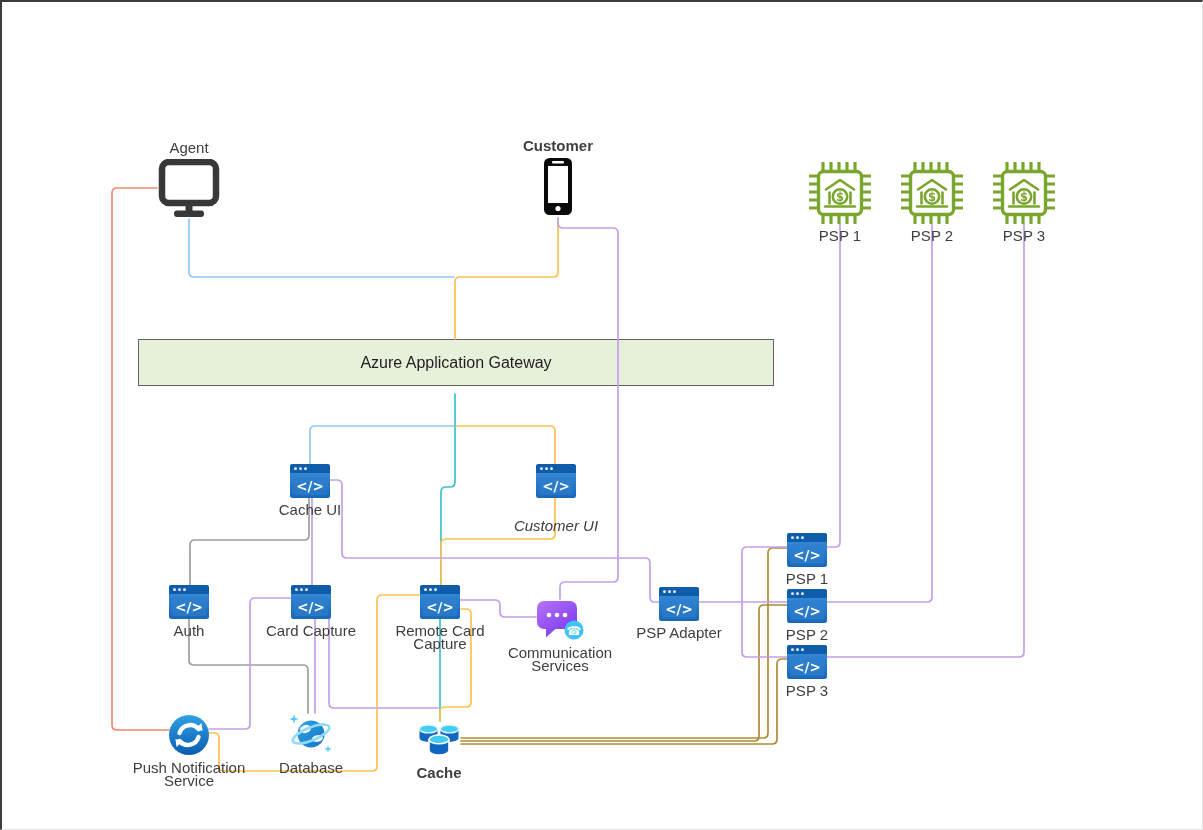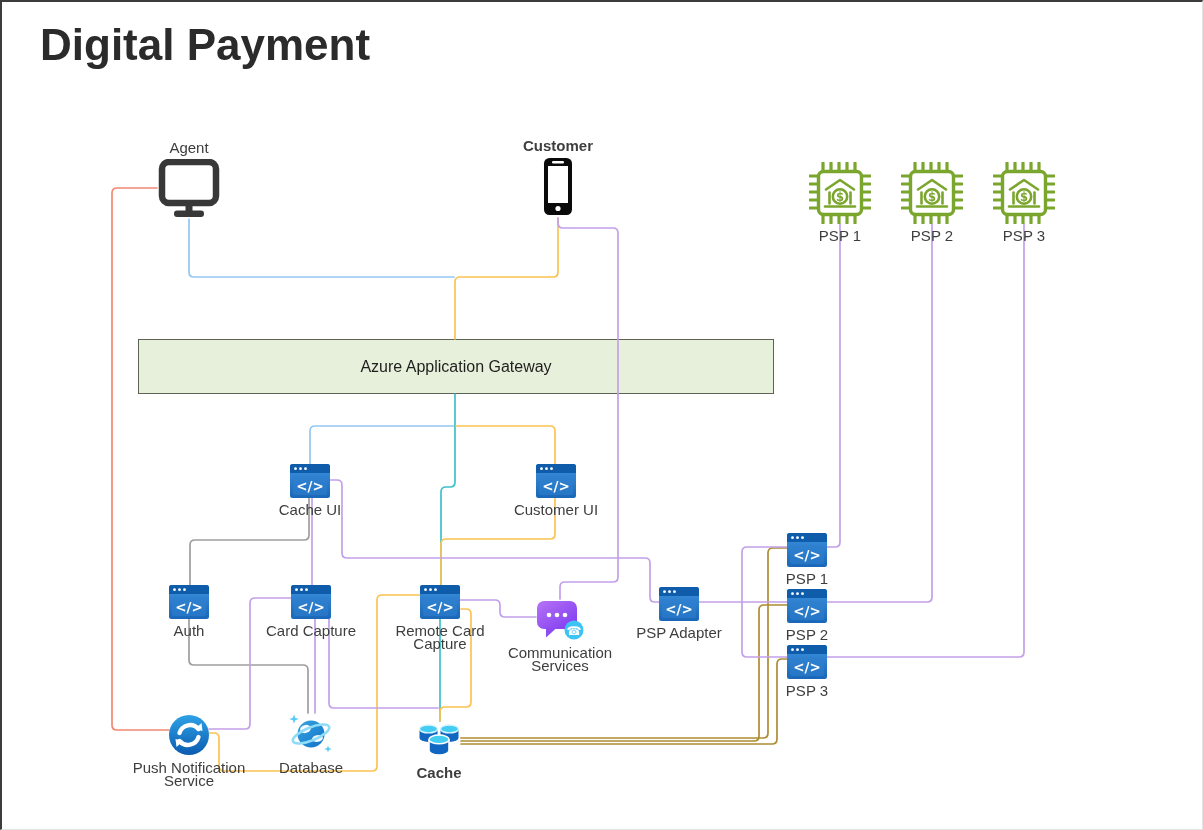--- a/index.html
+++ b/index.html
@@ -8,39 +8,38 @@
     border-left:2px solid #3c3c3c;border-top:2px solid #3c3c3c;
     border-right:1px solid #e3e3e3;border-bottom:1px solid #e3e3e3;
     box-sizing:border-box;overflow:hidden;
     font-family:"Liberation Sans","DejaVu Sans",sans-serif;
   }
   .title{
     position:absolute;left:38px;top:18px;font-size:44px;font-weight:600;
     color:#2b2b2b;letter-spacing:0px;
   }
   .gateway{
-    position:absolute;left:136px;top:337px;width:636px;height:55px;
+    position:absolute;left:136px;top:337px;width:636px;height:47px;
     background:#e7f0db;border:1.6px solid #5d6355;box-sizing:border-box;
     display:flex;align-items:center;justify-content:center;
     font-size:16px;color:#1f1f1f;z-index:1;
   }
   #edge-layer{position:absolute;left:0;top:0;z-index:2;}
   .node{position:absolute;z-index:3;}
   .node svg{display:block;}
   .node-label{
     position:absolute;left:50%;transform:translateX(-50%);
     font-size:15px;line-height:13px;color:#3e3e3e;text-align:center;
     white-space:nowrap;
   }
 </style>
 </head>
 <body>
 
 <div class="canvas">
-  <div class="title">Digital Payment</div>
   <div class="gateway">
     <span>Azure Application Gateway</span>
   </div>
   <svg id="edge-layer" width="1203" height="830" viewBox="0 0 1203 830">
       <path d="M155,186 L115,186 Q110,186 110,191 L110,723 Q110,728 115,728 L167,728" fill="none" stroke="#f28871" stroke-width="1.7" stroke-linecap="round"></path>
       <path d="M187,217 L187,270 Q187,275 192,275 L452,275" fill="none" stroke="#94c7f4" stroke-width="1.7" stroke-linecap="round"></path>
       <path d="M452,424 L313,424 Q308,424 308,429 L308,462" fill="none" stroke="#94c7f4" stroke-width="1.7" stroke-linecap="round"></path>
       <path d="M307,496 L307,533 Q307,538 302,538 L193,538 Q188,538 188,543 L188,583" fill="none" stroke="#9e9e9e" stroke-width="1.7" stroke-linecap="round"></path>
       <path d="M187,617 L187,658 Q187,663 192,663 L301,663 Q306,663 306,668 L306,711" fill="none" stroke="#9e9e9e" stroke-width="1.7" stroke-linecap="round"></path>
       <path d="M453,392 L453,480 Q453,485 448,485 L444,485 Q439,485 439,490 L439,583" fill="none" stroke="#3fc1c9" stroke-width="1.7" stroke-linecap="round"></path>
@@ -200,21 +199,21 @@
                 <stop offset="1" stop-color="#1a67b8"></stop>
               </linearGradient>
             </defs>
             <rect x="0" y="0" width="40" height="34" rx="2.5" fill="url(#g1)"></rect>
             <path d="M0,2.5 a2.5,2.5 0 0 1 2.5,-2.5 h35 a2.5,2.5 0 0 1 2.5,2.5 v6.5 h-40 z" fill="#0f5cab"></path>
             <circle cx="5.5" cy="4.7" r="1.4" fill="#fff"></circle>
             <circle cx="10.5" cy="4.7" r="1.4" fill="#fff"></circle>
             <circle cx="15.5" cy="4.7" r="1.4" fill="#fff"></circle>
             <rect x="3" y="12" width="34" height="19" rx="2" fill="#2f7fd0" opacity="0.55"></rect>
             <text x="20" y="26.5" text-anchor="middle" font-size="13.5" font-weight="bold" fill="#ffffff" font-family="DejaVu Sans, sans-serif">&lt;/&gt;</text>
-          </svg></span><div class="node-label" style="top: 39px;">Customer UI</div></div>
+          </svg></span><div class="node-label" style="top: 55px; font-style: italic;">Customer UI</div></div>
       <div class="node" style="left: 167px; top: 583px; width: 40px; height: 34px;"><span><svg width="40" height="34" viewBox="0 0 40 34">
             <defs>
               <linearGradient id="g2" x1="0" y1="0" x2="0" y2="1">
                 <stop offset="0" stop-color="#3c92de"></stop>
                 <stop offset="1" stop-color="#1a67b8"></stop>
               </linearGradient>
             </defs>
             <rect x="0" y="0" width="40" height="34" rx="2.5" fill="url(#g2)"></rect>
             <path d="M0,2.5 a2.5,2.5 0 0 1 2.5,-2.5 h35 a2.5,2.5 0 0 1 2.5,2.5 v6.5 h-40 z" fill="#0f5cab"></path>
             <circle cx="5.5" cy="4.7" r="1.4" fill="#fff"></circle>

